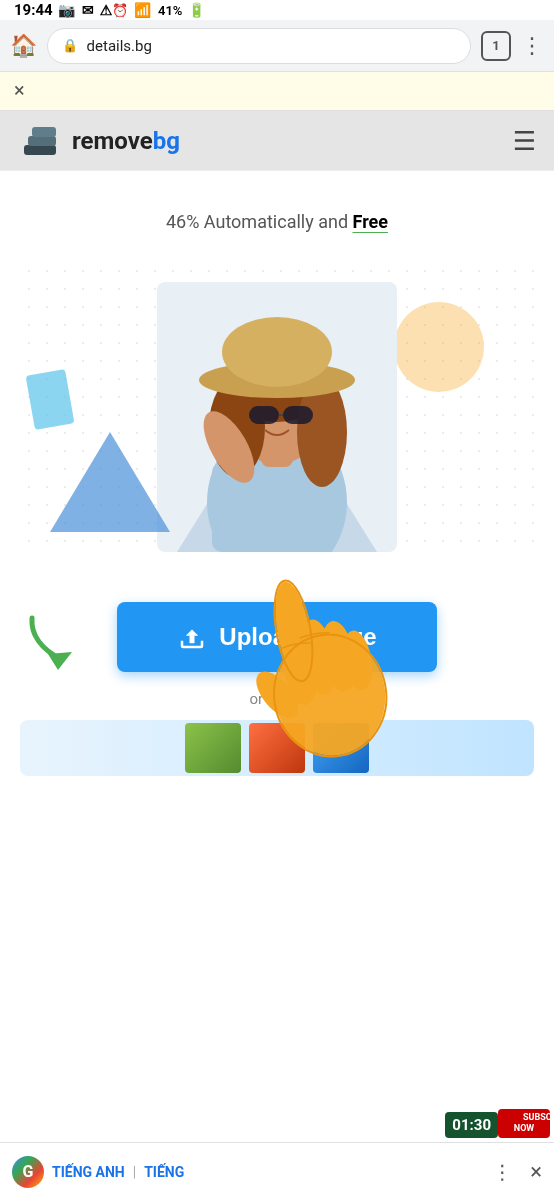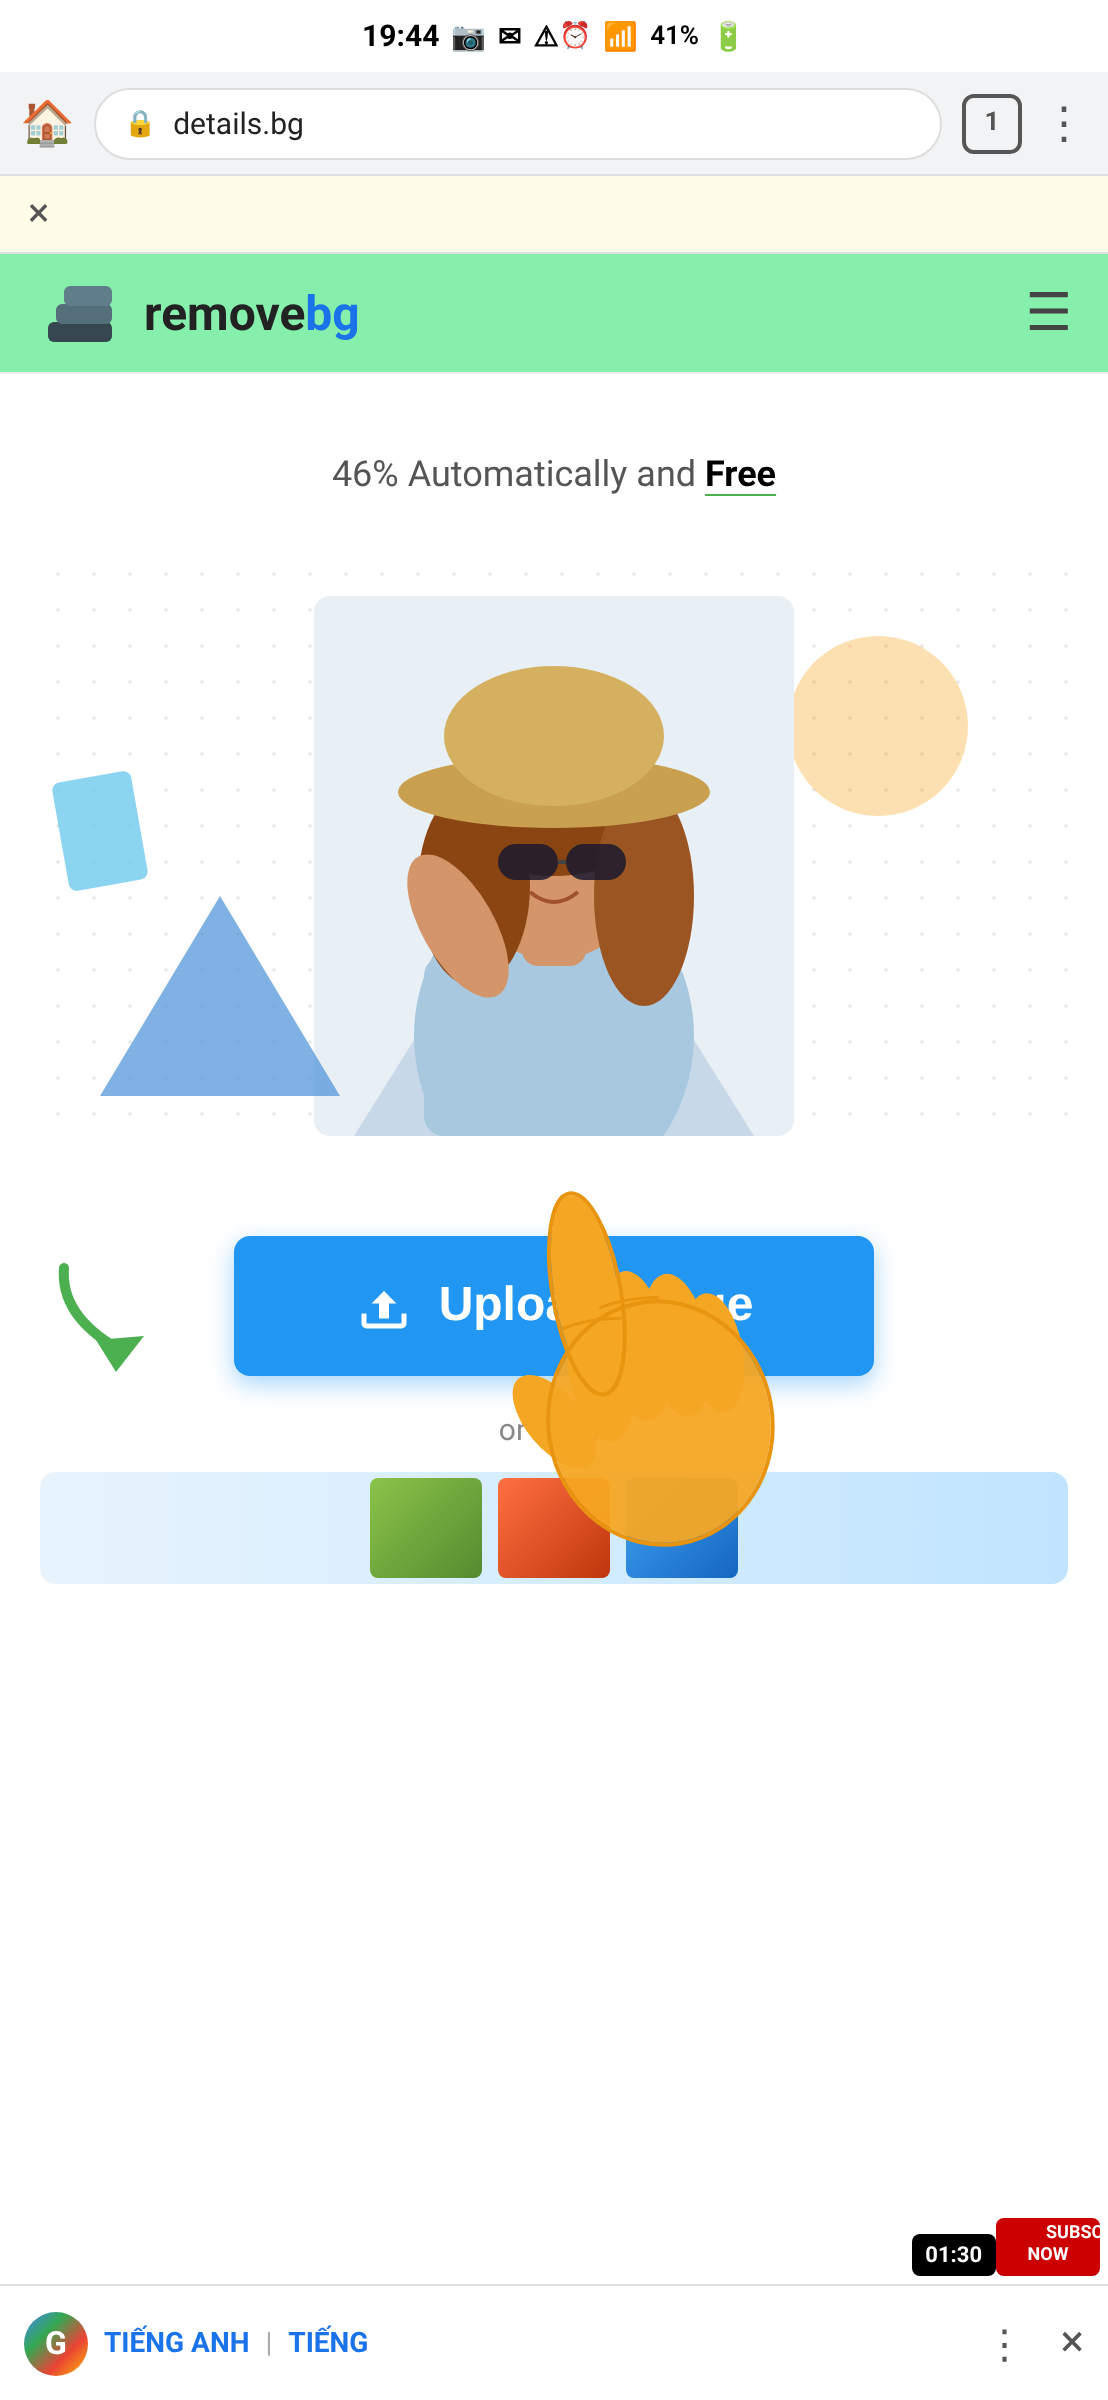--- a/index.html
+++ b/index.html
@@ -8,24 +8,24 @@
       height: 1200px;
       overflow: hidden;
       font-family: -apple-system, BlinkMacSystemFont, 'Segoe UI', Roboto, Arial, sans-serif;
       background: #fff;
       position: relative;
     }
 
     
     .status-bar {
       background: #fff;
-      height: 36px;
-      display: flex;
-      align-items: center;
-      justify-content: center;
+      height: 20px;
+      display: flex;
+      align-items: center;
+      justify-content: flex-start;
       padding: 0 14px;
       font-size: 14px;
       font-weight: 600;
       border-radius: 15px;
     }
     .status-left { display: flex; align-items: center; gap: 6px; }
     .status-right { display: flex; align-items: center; gap: 6px; font-size: 13px; }
     .status-time { font-weight: 700; font-size: 15px; }
 
     
@@ -90,21 +90,21 @@
       font-size: 20px;
       color: #555;
       cursor: pointer;
       line-height: 1;
       flex-shrink: 0;
       margin-top: -2px;
     }
 
     
     .nav-bar {
-      background: #86efac;
+      background: #e5e5e5;
       height: 60px;
       display: flex;
       align-items: center;
       justify-content: space-between;
       padding: 0 18px;
       border-bottom: 1px solid #eee;
       gap: 32px;
     }
     .logo-area { display: flex; align-items: center; gap: 10px; }
     .logo-text {
@@ -473,15 +473,15 @@
   <span class="translate-lang">TIẾNG</span>
   <span class="translate-more">⋮</span>
   <span class="translate-close">×</span>
 </div>
 
 <div style="position:absolute; bottom:62px; right:4px; background:#cc0000; color:#fff; font-size:9px; font-weight:700; border-radius:4px; padding:3px 5px; line-height:1.3; text-align:center; z-index:20; width:52px;">
   <span style="white-space:pre;margin-left:20px;">SUBSCRIBE
 NOW</span>
 </div>
 
-<div style="position:absolute; bottom:62px; right:56px; background:#000000; color:#fff; font-size:11px; font-weight:700; border-radius:4px; padding:4px 7px; z-index:20;">
+<div style="position:absolute; bottom:62px; right:56px; background:#14532d; color:#fff; font-size:15px; font-weight:700; border-radius:4px; padding:4px 7px; z-index:20;">
   <span>01:30</span>
 </div>
 
 </body></html>

